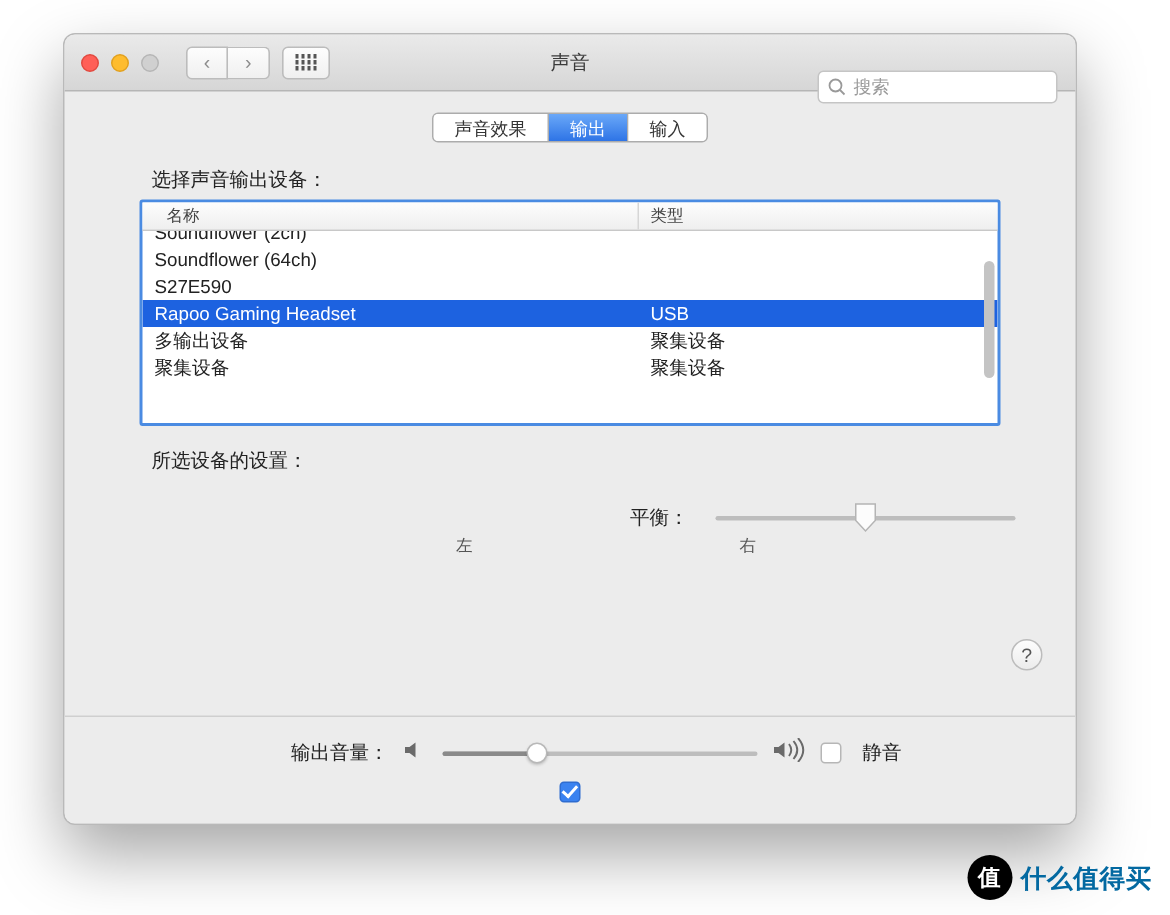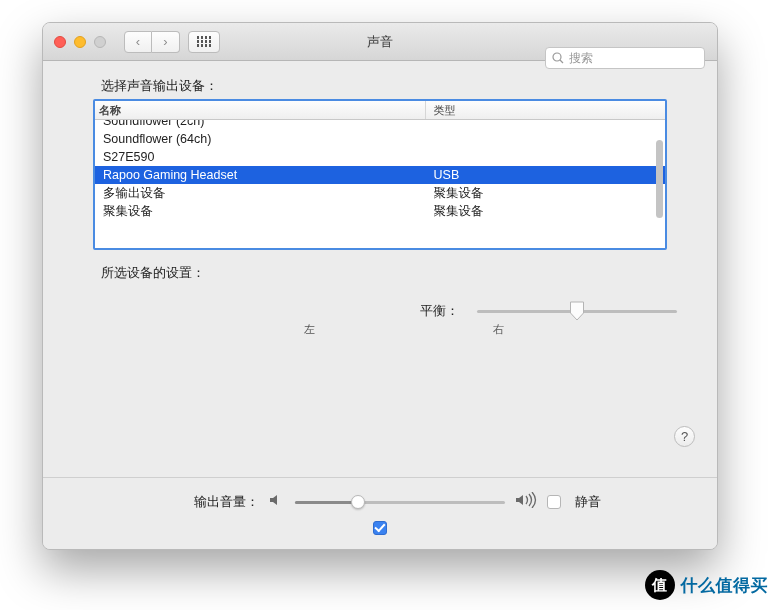--- a/index.html
+++ b/index.html
@@ -117,21 +117,21 @@
     background: #fff;
   }
   .table-header {
     display: flex;
     background: linear-gradient(#fdfdfd,#efefef);
     border-bottom: 1px solid #c8c8c8;
     height: 19px;
     font-size: 11px;
     color: #444;
   }
-  .col-name { width: 58%; padding-left: 4px; line-height: 19px; border-right: 1px solid #d6d6d6; font-weight: bold;}
+  .col-name { width: 58%; padding-left: 16px; line-height: 19px; border-right: 1px solid #d6d6d6;}
   .col-type { flex: 1; padding-left: 8px; line-height: 19px; }
   .table-body {
     position: relative;
     height: 128px;
     overflow: hidden;
   }
   .row {
     display: flex;
     height: 18px;
     line-height: 18px;
@@ -299,20 +299,27 @@
     <div class="search">
       <svg width="12" height="12" viewBox="0 0 12 12">
           <circle cx="5" cy="5" r="4" stroke="#999" stroke-width="1.2" fill="none"></circle>
           <line x1="8" y1="8" x2="11" y2="11" stroke="#999" stroke-width="1.2"></line>
         </svg>
       <span>搜索</span>
     </div>
   </div>
 
   <div class="content">
+    <div class="seg-wrap">
+      <div class="seg">
+        <div class="seg-item">声音效果</div>
+        <div class="seg-item active">输出</div>
+        <div class="seg-item">输入</div>
+      </div>
+    </div>
 
     <div class="label-select">选择声音输出设备：</div>
 
     <div class="table-frame">
       <div class="table-header">
         <div class="col-name">名称</div>
         <div class="col-type">类型</div>
       </div>
       <div class="table-body">
         <div class="row first">

